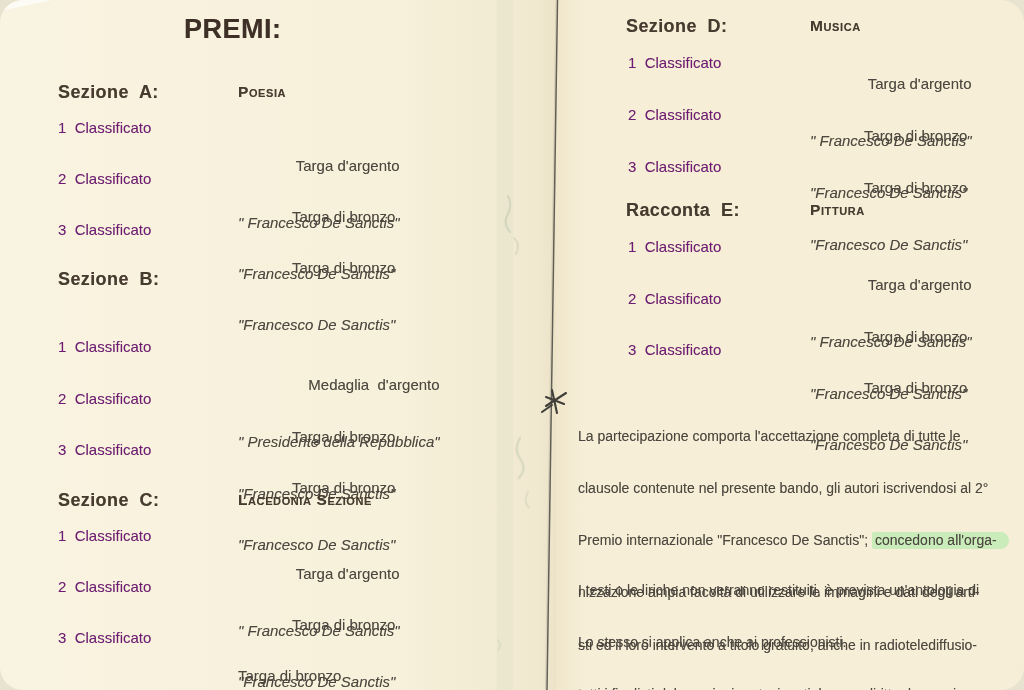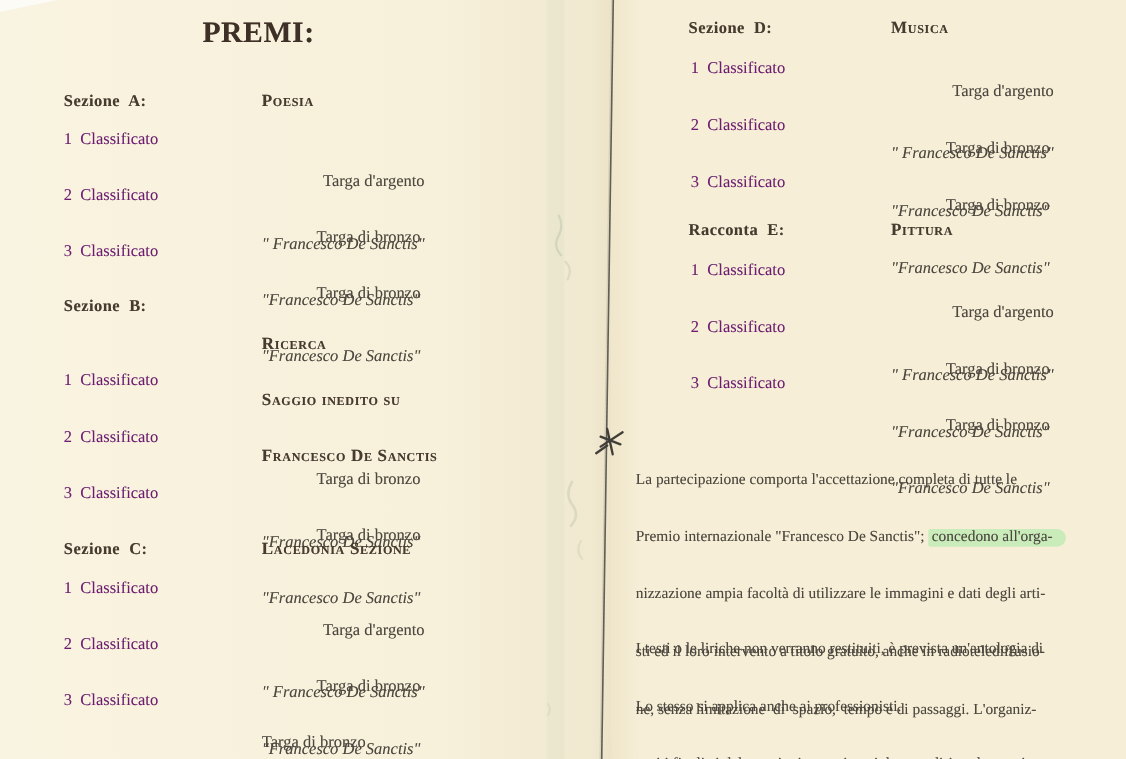--- a/index.html
+++ b/index.html
@@ -1,33 +1,34 @@
 <!DOCTYPE html>
 <html><head>
 <meta charset="utf-8">
 <style>
   html,body{margin:0;padding:0;background:#e8e2d0;}
   #canvas{
     position:relative;width:1024px;height:690px;overflow:hidden;
     background:#f7f0da;
-    font-family:Liberation Serif, serif;color:#4b463e;
+    font-family:Liberation Sans, sans-serif;color:#4b463e;
     box-shadow:inset 0 0 60px rgba(110,90,55,.10);
+    border-radius:23px;
   }
   .abs{position:absolute;white-space:pre;}
   .tint-left{position:absolute;left:0;top:0;width:556px;height:690px;
     background:linear-gradient(90deg,#f9f3e1 0%,#f7f0da 72%,#f0e8cf 97%,#ece3c8 100%);}
   .tint-right{position:absolute;left:556px;top:0;width:468px;height:690px;
     background:linear-gradient(90deg,#efe6cb 0%,#f6eed7 6%,#f6eed6 100%);}
   .streak{position:absolute;left:497px;top:0;width:16px;height:690px;
     background:rgba(175,210,190,.10);}
   .corner{position:absolute;top:0;left:0;width:0;height:0;
     border-top:11px solid #fcfbf5;border-right:52px solid transparent;}
   .title{font-weight:700;font-size:27px;line-height:30px;color:#3e3027;letter-spacing:.5px;
     text-shadow:0 0 .5px rgba(62,48,39,.5);}
-  .sec{font-weight:700;font-size:15px;line-height:17px;color:#473b30;letter-spacing:.4px;
+  .sec{font-weight:700;font-size:18px;line-height:17px;color:#473b30;letter-spacing:.4px;
     text-shadow:0 0 .4px rgba(71,59,48,.45);}
   .sc{font-variant:small-caps;font-size:15.5px;letter-spacing:.6px;}
   .rank{font-size:15px;line-height:19px;color:#701a75;text-shadow:0 0 .4px rgba(76,71,63,.35);}
   .prz{font-size:15px;line-height:19px;color:#4c473f;text-shadow:0 0 .4px rgba(76,71,63,.35);text-align:right;}
   .it{font-style:italic;}
   .para{font-size:14px;line-height:17.4px;color:#4b463e;text-shadow:0 0 .4px rgba(75,70,62,.35);}
   .para div{white-space:pre;}
   .hl{background:#c9ecba;border-radius:2px 9px 9px 2px;padding:0 12px 1px 3px;margin-right:-15px;}
   svg.overlay{position:absolute;left:0;top:0;}
 </style>
@@ -55,27 +56,26 @@
     <div>Targa di bronzo</div>
     <div class="it">"Francesco De Sanctis"</div>
   </div>
   <div class="abs rank" style="left:58px;top:220px">3  Classificato</div>
   <div class="abs prz" style="left:238px;top:220px">
     <div>Targa di bronzo</div>
     <div class="it">"Francesco De Sanctis"</div>
   </div>
 
   <div class="abs sec" style="left:58px;top:271px">Sezione  B:</div>
-  <div class="abs sec sc" style="left:238px;top:270px">
-    <div>Ricerca</div>
-    <div>Saggio inedito su</div>
-    <div>Francesco De Sanctis</div>
-  </div>
 
   <div class="abs rank" style="left:58px;top:337px">1  Classificato</div>
+  <div class="abs prz" style="left:238px;top:337px">
+    <div>Medaglia  d'argento</div>
+    <div class="it">" Presidente della Repubblica"</div>
+  </div>
   <div class="abs rank" style="left:58px;top:389px">2  Classificato</div>
   <div class="abs prz" style="left:238px;top:389px">
     <div>Targa di bronzo</div>
     <div class="it">"Francesco De Sanctis"</div>
   </div>
   <div class="abs rank" style="left:58px;top:440px">3  Classificato</div>
   <div class="abs prz" style="left:238px;top:440px">
     <div>Targa di bronzo</div>
     <div class="it">"Francesco De Sanctis"</div>
   </div>
@@ -132,20 +132,21 @@
     <div class="it">"Francesco De Sanctis"</div>
   </div>
   <div class="abs rank" style="left:628px;top:340px">3  Classificato</div>
   <div class="abs prz" style="left:810px;top:340px">
     <div>Targa di bronzo</div>
     <div class="it">"Francesco De Sanctis"</div>
   </div>
 
   <div class="abs para" style="left:578px;top:393px">
     <div>La partecipazione comporta l'accettazione completa di tutte le</div>
+    <div>clausole contenute nel presente bando, gli autori iscrivendosi al 2°</div>
     <div><span>Premio internazionale "Francesco De Sanctis"; </span><span class="hl">concedono all'orga-</span></div>
     <div>nizzazione ampia facoltà di utilizzare le immagini e dati degli arti-</div>
     <div>sti ed il loro intervento a titolo gratuito, anche in radiotelediffusio-</div>
     <div>ne, senza limitazione  di  spazio,  tempo e di passaggi. L'organiz-</div>
     
     
   </div>
 
   <div class="abs para" style="left:578px;top:547px">
     <div>I testi o le liriche non verranno restituiti, è prevista un'antologia di</div>

